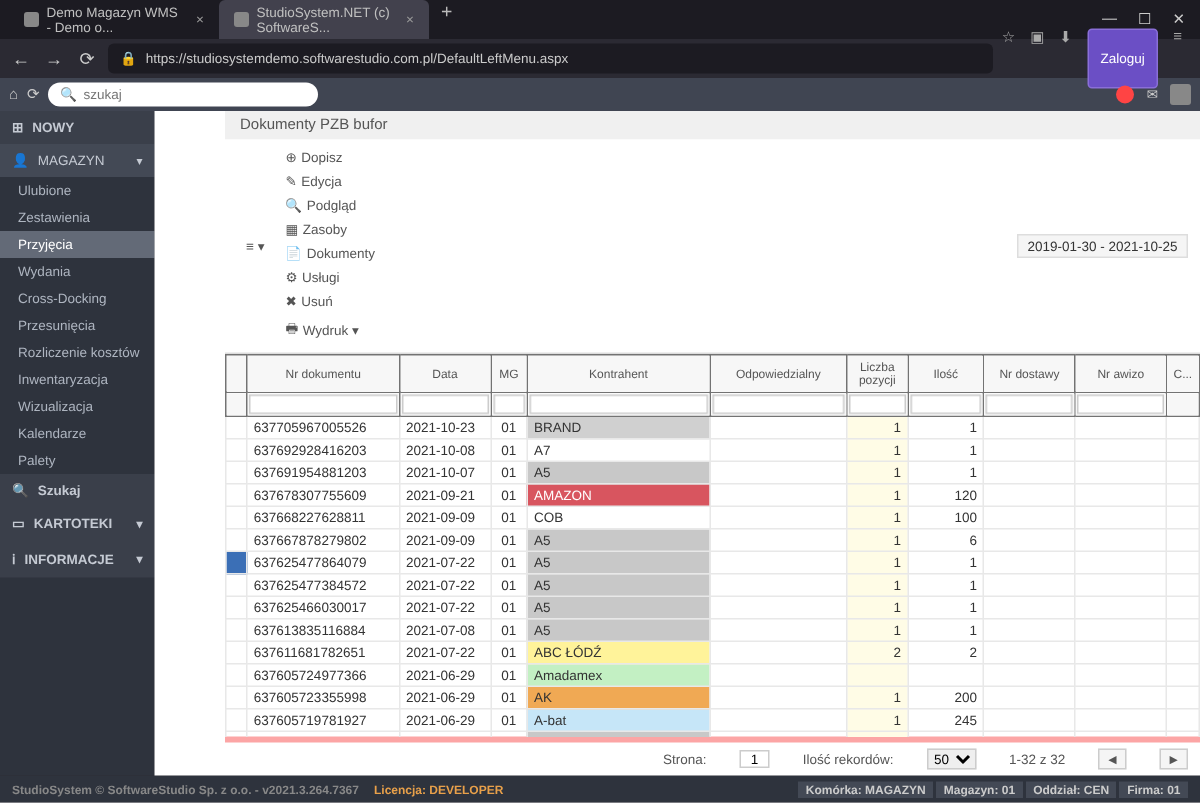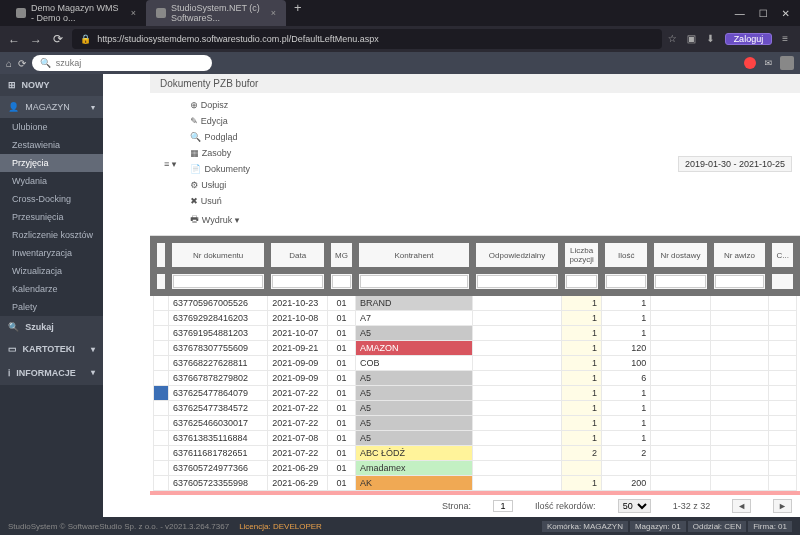--- a/index.html
+++ b/index.html
@@ -9,21 +9,21 @@
 .tab { display:flex; align-items:center; gap:5px; padding:0 10px; color:#c0c0c0; font-size:9px; max-width:140px; border-radius:4px 4px 0 0; }
 .tab.active { background:#42414d; }
 .tab .fav { width:10px; height:10px; background:#888; border-radius:2px; flex-shrink:0; }
 .tab .close { color:#999; margin-left:4px; }
 .plus { color:#bbb; padding:0 8px; font-size:13px; }
 .winbtns { margin-left:auto; display:flex; gap:14px; padding-right:10px; color:#ccc; font-size:10px; }
 .addrbar { height:26px; background:#2b2a33; display:flex; align-items:center; gap:6px; padding:0 6px; }
 .navbtn { color:#ccc; width:16px; text-align:center; font-size:12px; }
 .url { flex:1; background:#1c1b22; border-radius:4px; height:20px; display:flex; align-items:center; padding:0 8px; gap:6px; color:#ccc; font-size:9px; }
 .url .lock { font-size:9px; }
-.zaloguj { background:#6b4fc5; border:1px solid #8a6fd8; color:#fff; padding:0 8px; border-radius:3px; font-size:9px; }
+.zaloguj { background:#6b4fc5; border:1px solid #8a6fd8; color:#fff; padding:14px 8px; border-radius:3px; font-size:9px; }
 .iconrow { display:flex; gap:10px; padding-right:6px; color:#aaa; font-size:10px; }
 .searchbar { height:22px; background:#404552; display:flex; align-items:center; padding:0 6px; gap:6px; }
 .searchbar .sicon { color:#ccc; font-size:10px; }
 .searchbox { background:#fff; border-radius:10px; height:16px; flex:0 0 180px; display:flex; align-items:center; padding:0 8px; gap:4px; }
 .searchbox input { border:none; outline:none; font-size:9px; flex:1; }
 .rightctrl { margin-left:auto; display:flex; gap:8px; align-items:center; }
 .redball { width:12px; height:12px; background:#f44; border-radius:50%; }
 .usr { width:14px; height:14px; background:#888; border-radius:2px; }
 .main { display:flex; height:443px; }
 .sidebar { width:103px; background:#2e333d; color:#c5cad3; display:flex; flex-direction:column; font-size:9px; }
@@ -33,42 +33,42 @@
 .sideitem.sub { padding:4px 8px 4px 12px; font-size:9px; color:#aeb5c0; }
 .sideitem.active { background:#636a77; color:#fff; }
 .sideitem .chev { margin-left:auto; font-size:8px; }
 .content { flex:1; background:#fff; display:flex; flex-direction:column; overflow:hidden;padding-left:47px; }
 .doctitle { background:#f0f0f0; padding:4px 10px; font-size:10px; color:#555; }
 .toolbar { background:#fff; border-bottom:1px solid #ddd; display:flex; align-items:center; padding:4px 8px; gap:2px; font-size:9px; }
 .tbtn { display:flex; align-items:center; gap:3px; padding:3px 6px; color:#555; cursor:pointer; }
 .dates { margin-left:auto; background:#f5f5f5; border:1px solid #ddd; padding:2px 6px; font-size:9px; }
 .gridwrap { flex:1; overflow:auto; }
 table { border-collapse:collapse; width:100%; font-size:9px; }
-th { background:#f7f7f7; border:7px solid #737373; padding:3px 4px; font-weight:normal; color:#555; font-size:8px; text-align:center; position:sticky; top:0; }
+th { background:#f7f7f7; border:1px solid #737373; padding:3px 4px; font-weight:normal; color:#555; font-size:8px; text-align:center; position:sticky; top:0; }
 th.filter { padding:1px; }
 th.filter input { width:100%; border:1px solid #ccc; font-size:8px; padding:1px; }
 td { border:1px solid #e8e8e8; padding:2px 4px; font-size:9px; white-space:nowrap; }
 td.num { text-align:right; }
 td.mg { text-align:center; }
 tr.sel td:first-child { background:#3b6fb6; color:#fff; }
 .k-brand { background:#d0d0d0; }
 .k-a7 { background:#fff; }
 .k-a5 { background:#c8c8c8; }
 .k-amazon { background:#d8555f; color:#fff; }
 .k-cob { background:#fff; }
 .k-abc { background:#fff39a; }
 .k-amad { background:#c3f0c3; }
 .k-ak { background:#f0a954; }
 .k-abat { background:#c6e6f8; }
 .lp { background:#fffce6; text-align:right; }
 .pager { border-top:4px solid #fca5a5; padding:4px 8px; display:flex; align-items:center; justify-content:flex-end; gap:22px; font-size:9px; color:#555; }
 .pager .pgbtn { border:1px solid #ccc; padding:1px 4px; background:#f5f5f5; }
 .pager input { width:20px; border:1px solid #ccc; text-align:center; font-size:9px; }
 .pager select { border:1px solid #ccc; font-size:9px; }
-.statusbar { height:18px; background:#2e333d; display:flex; align-items:center; padding:0 8px; font-size:8px; color:#888; gap:10px; }
+.statusbar { height:18px; background:#2e333d; display:flex; align-items:center; padding:0 8px; font-size:8px; color:#888; gap:10px;font-weight:bold; }
 .statusbar .lic { color:#e8a04a; }
 .statusbar .right { margin-left:auto; display:flex; gap:2px; }
 .statusbar .chip { background:#434955; color:#ccc; padding:1px 5px; font-size:8px; }
 </style>
 </head>
 <body>
 
 <div class="titlebar">
   <div class="tabs">
     <div class="tab">

